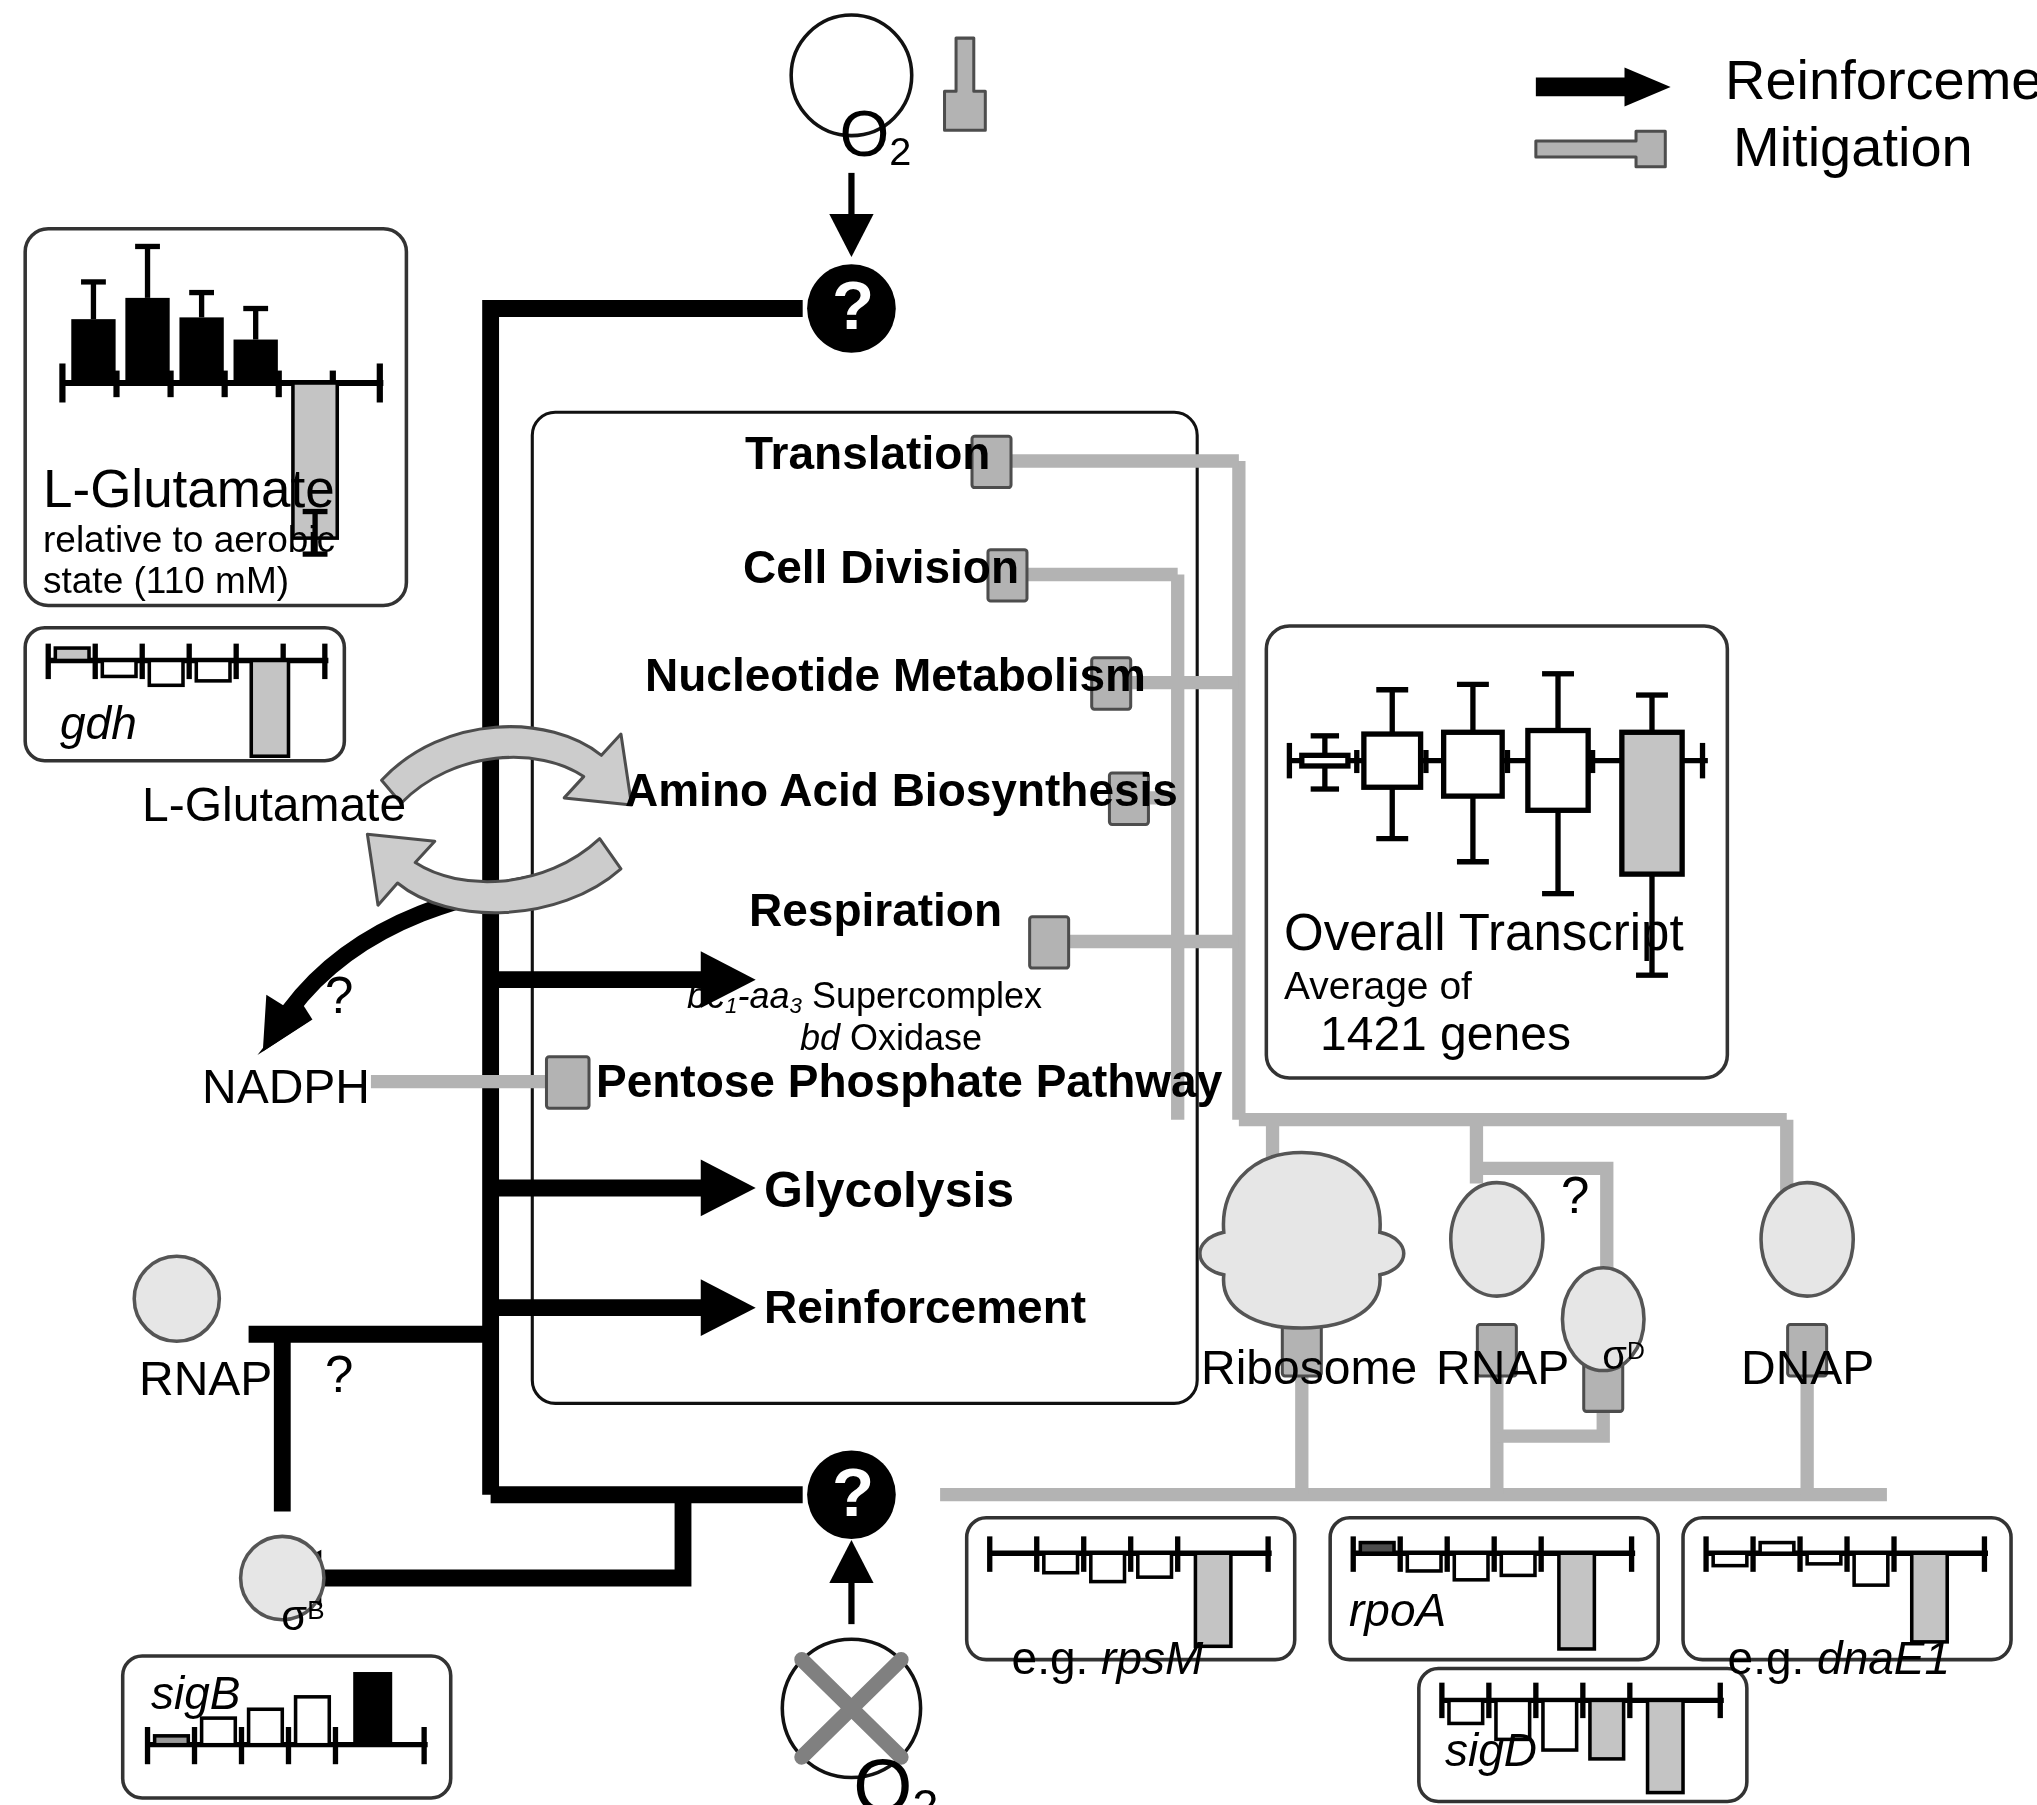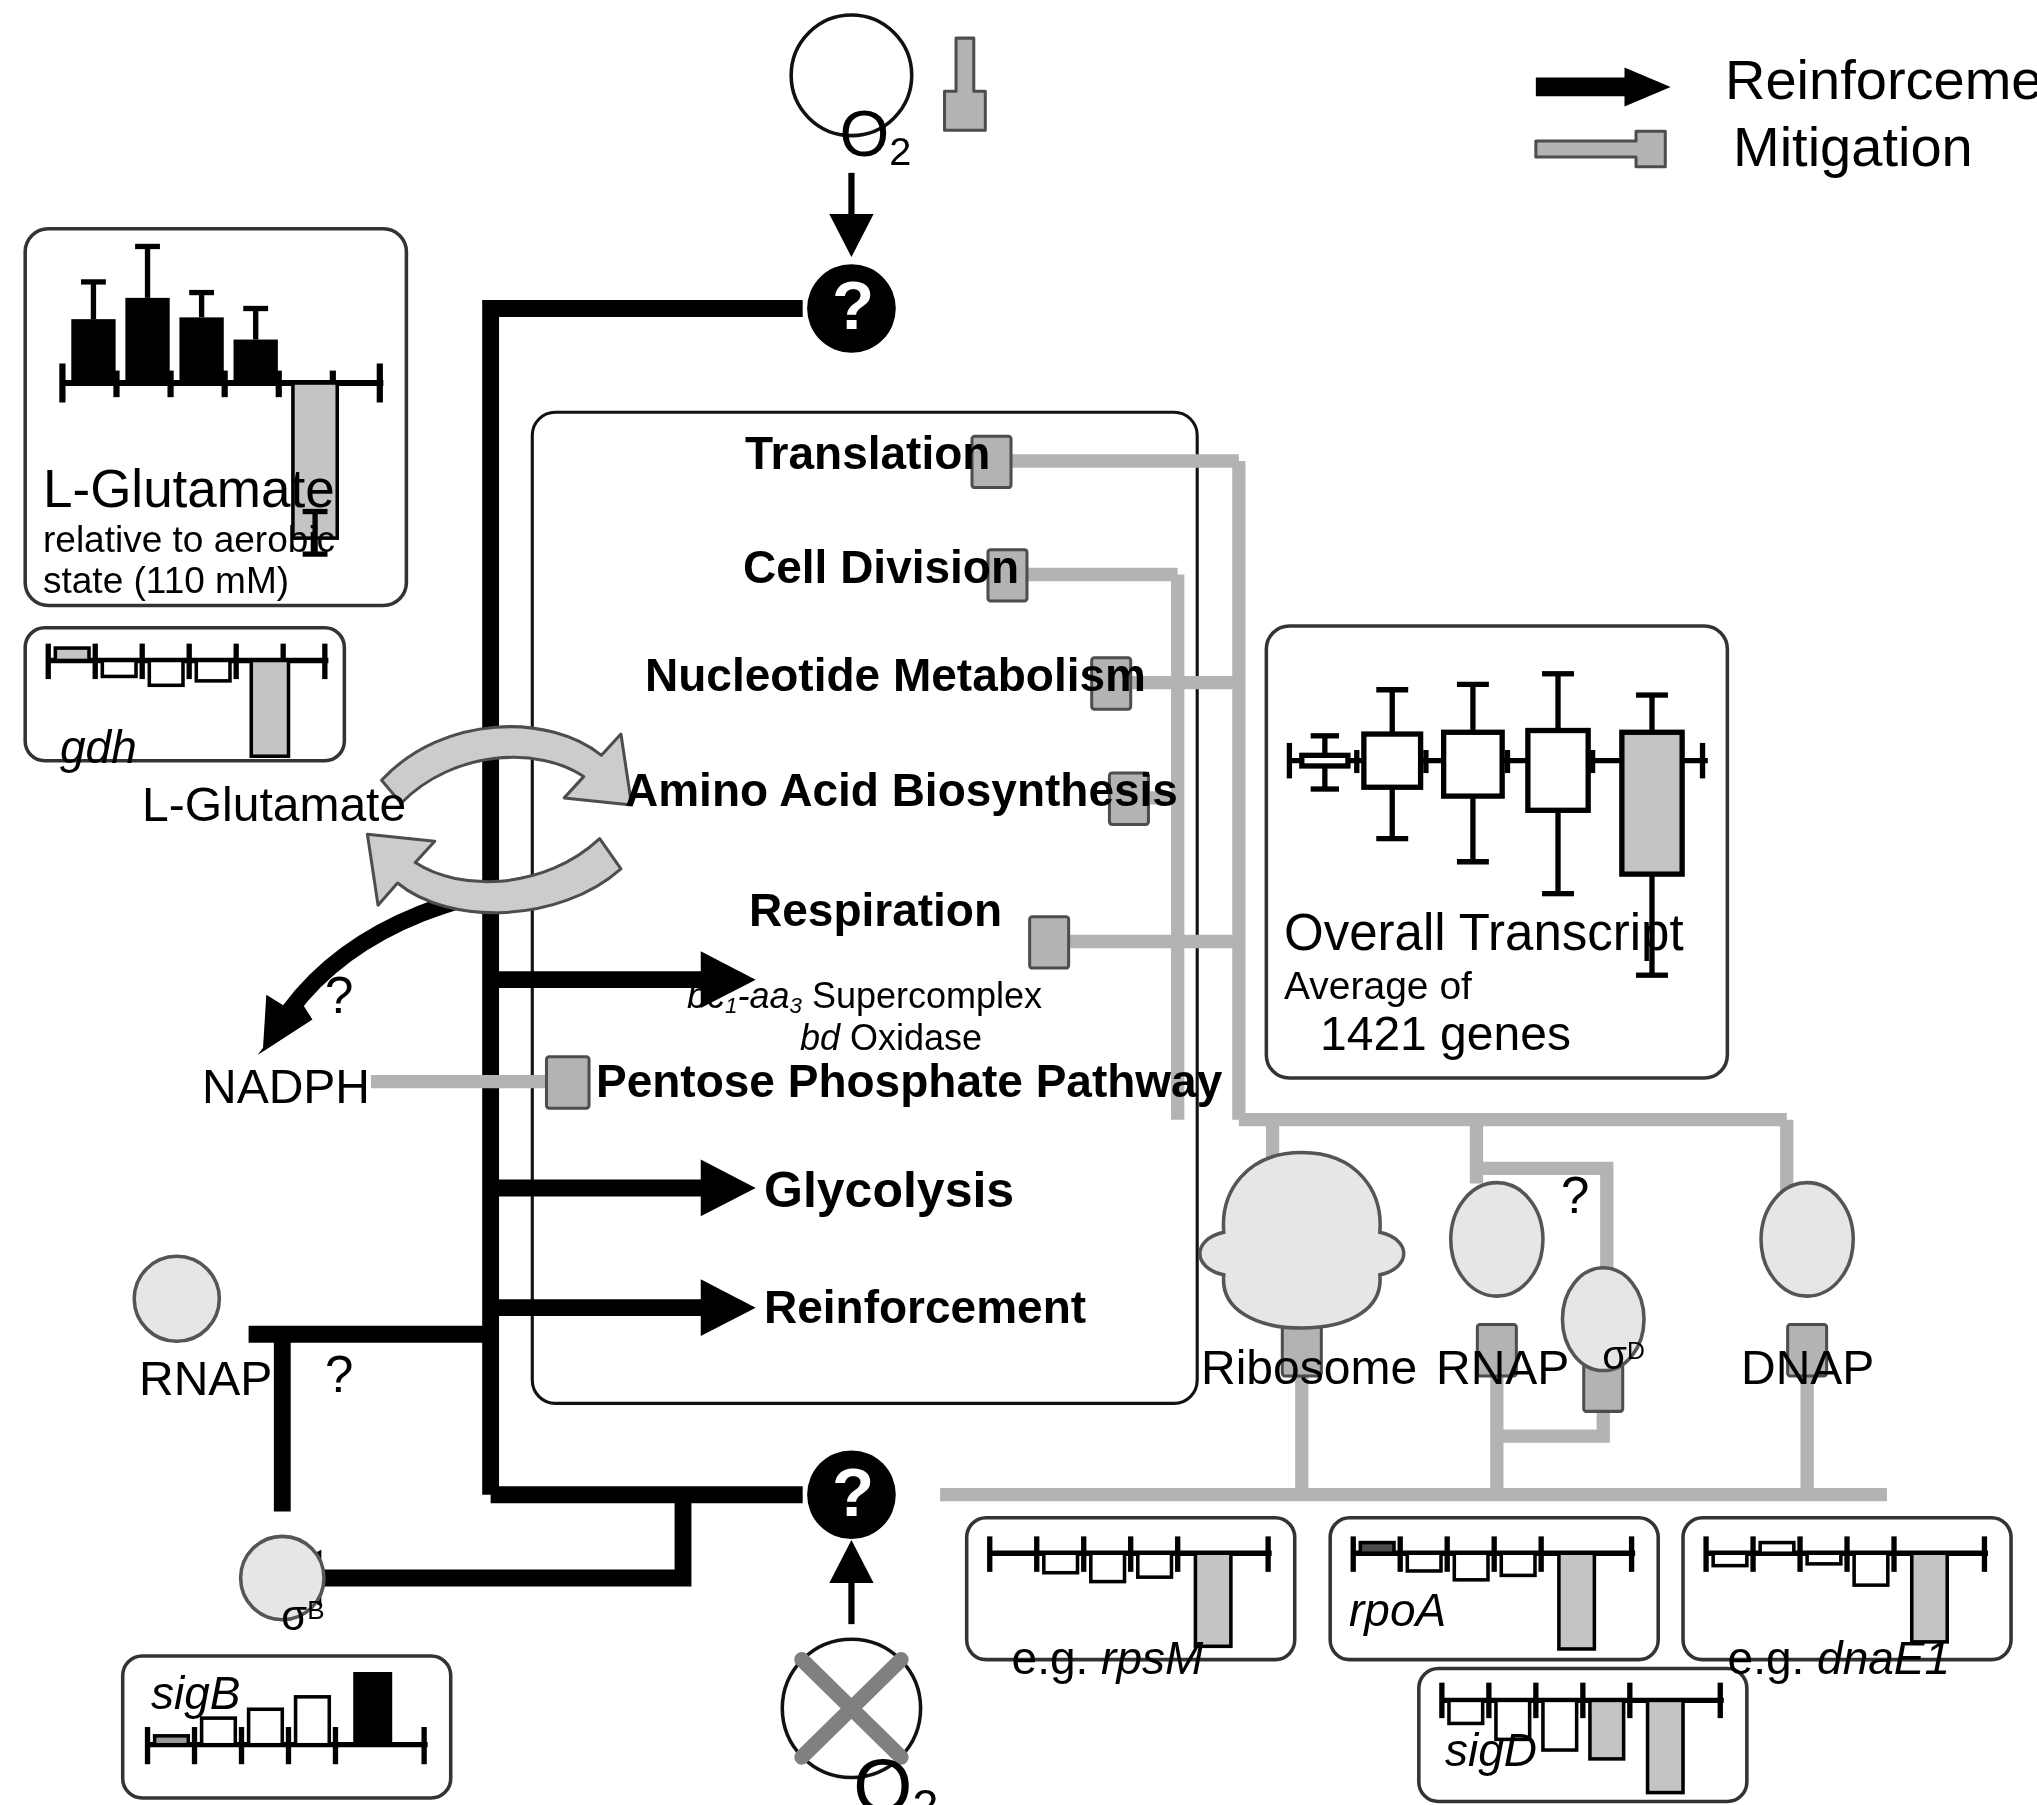--- a/index.html
+++ b/index.html
@@ -360,21 +360,21 @@
 <div class="lbl" style="left:1436px;top:1343px;font-size:48px;">RNAP</div>
 <div class="lbl" style="left:1580px;top:1293px;font-size:40px;">
   <span>σ</span><sup>D</sup>
 </div>
 <div class="lbl" style="left:1741px;top:1343px;font-size:48px;">DNAP</div>
 
 <div class="lbl" style="left:43px;top:461px;font-size:53px;">L-Glutamate</div>
 <div class="lbl" style="left:43px;top:521px;font-size:37px;">relative to aerobic</div>
 <div class="lbl" style="left:43px;top:562px;font-size:37px;text-align:center;">state (110 mM)</div>
 
-<div class="lbl i" style="left:60px;top:700px;font-size:46px;margin-top:24px;">gdh</div>
+<div class="lbl i" style="left:60px;top:700px;font-size:46px;">gdh</div>
 <div class="lbl i" style="left:151px;top:1670px;font-size:46px;">sigB</div>
 
 <div class="lbl" style="left:1284px;top:906px;font-size:51px;">Overall Transcript</div>
 <div class="lbl" style="left:1284px;top:966px;font-size:39px;">Average of</div>
 <div class="lbl" style="left:1320px;top:1009px;font-size:48px;">1421 genes</div>
 
 <div class="lbl" style="left:986px;top:1587px;font-size:46px;">
   <span>e.g. </span><span class="i">rpsM</span>
 </div>
 <div class="lbl i" style="left:1349px;top:1587px;font-size:46px;">rpoA</div>

